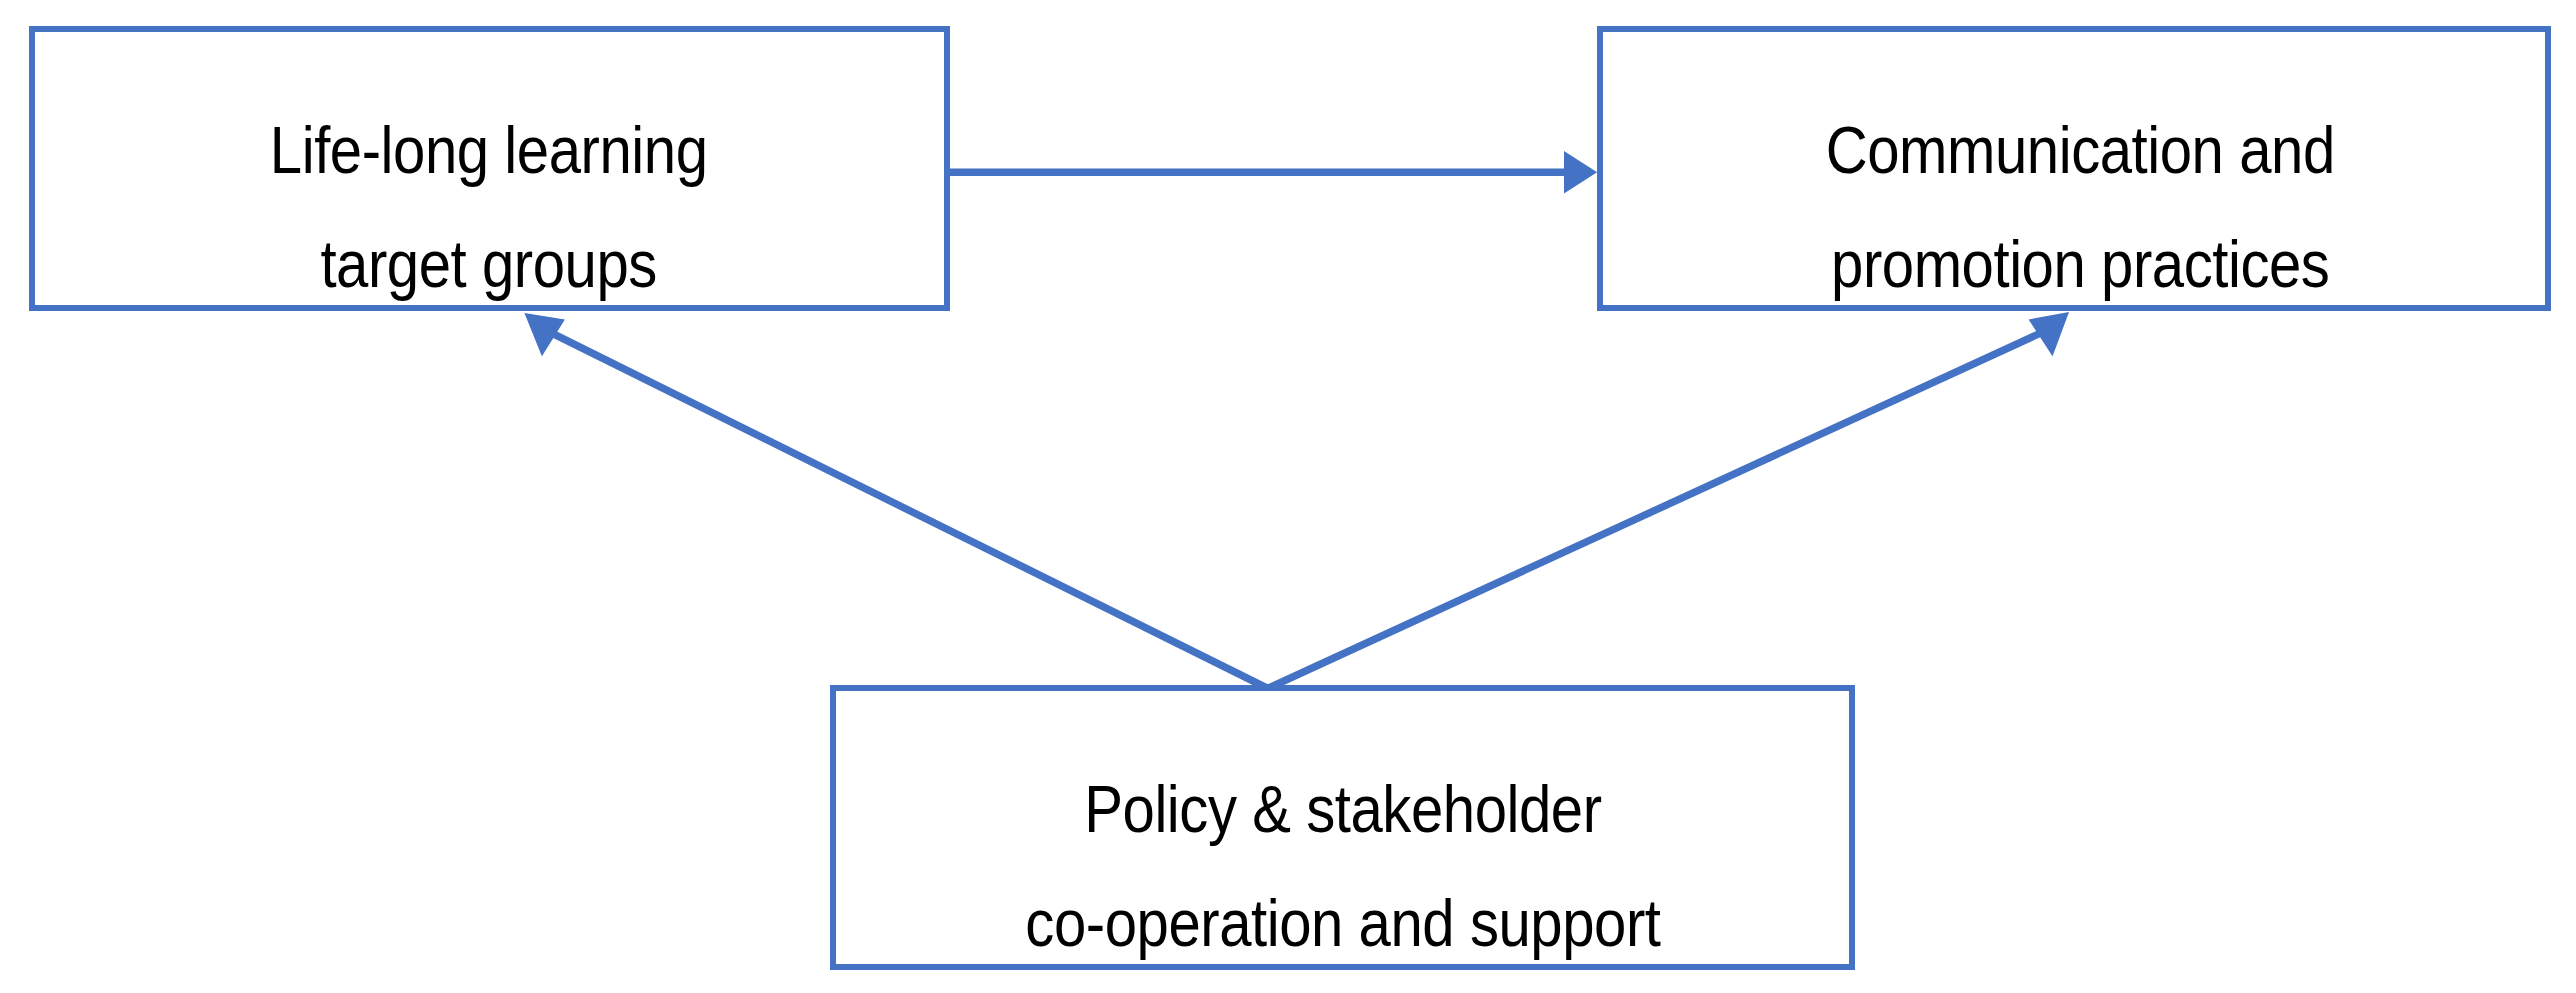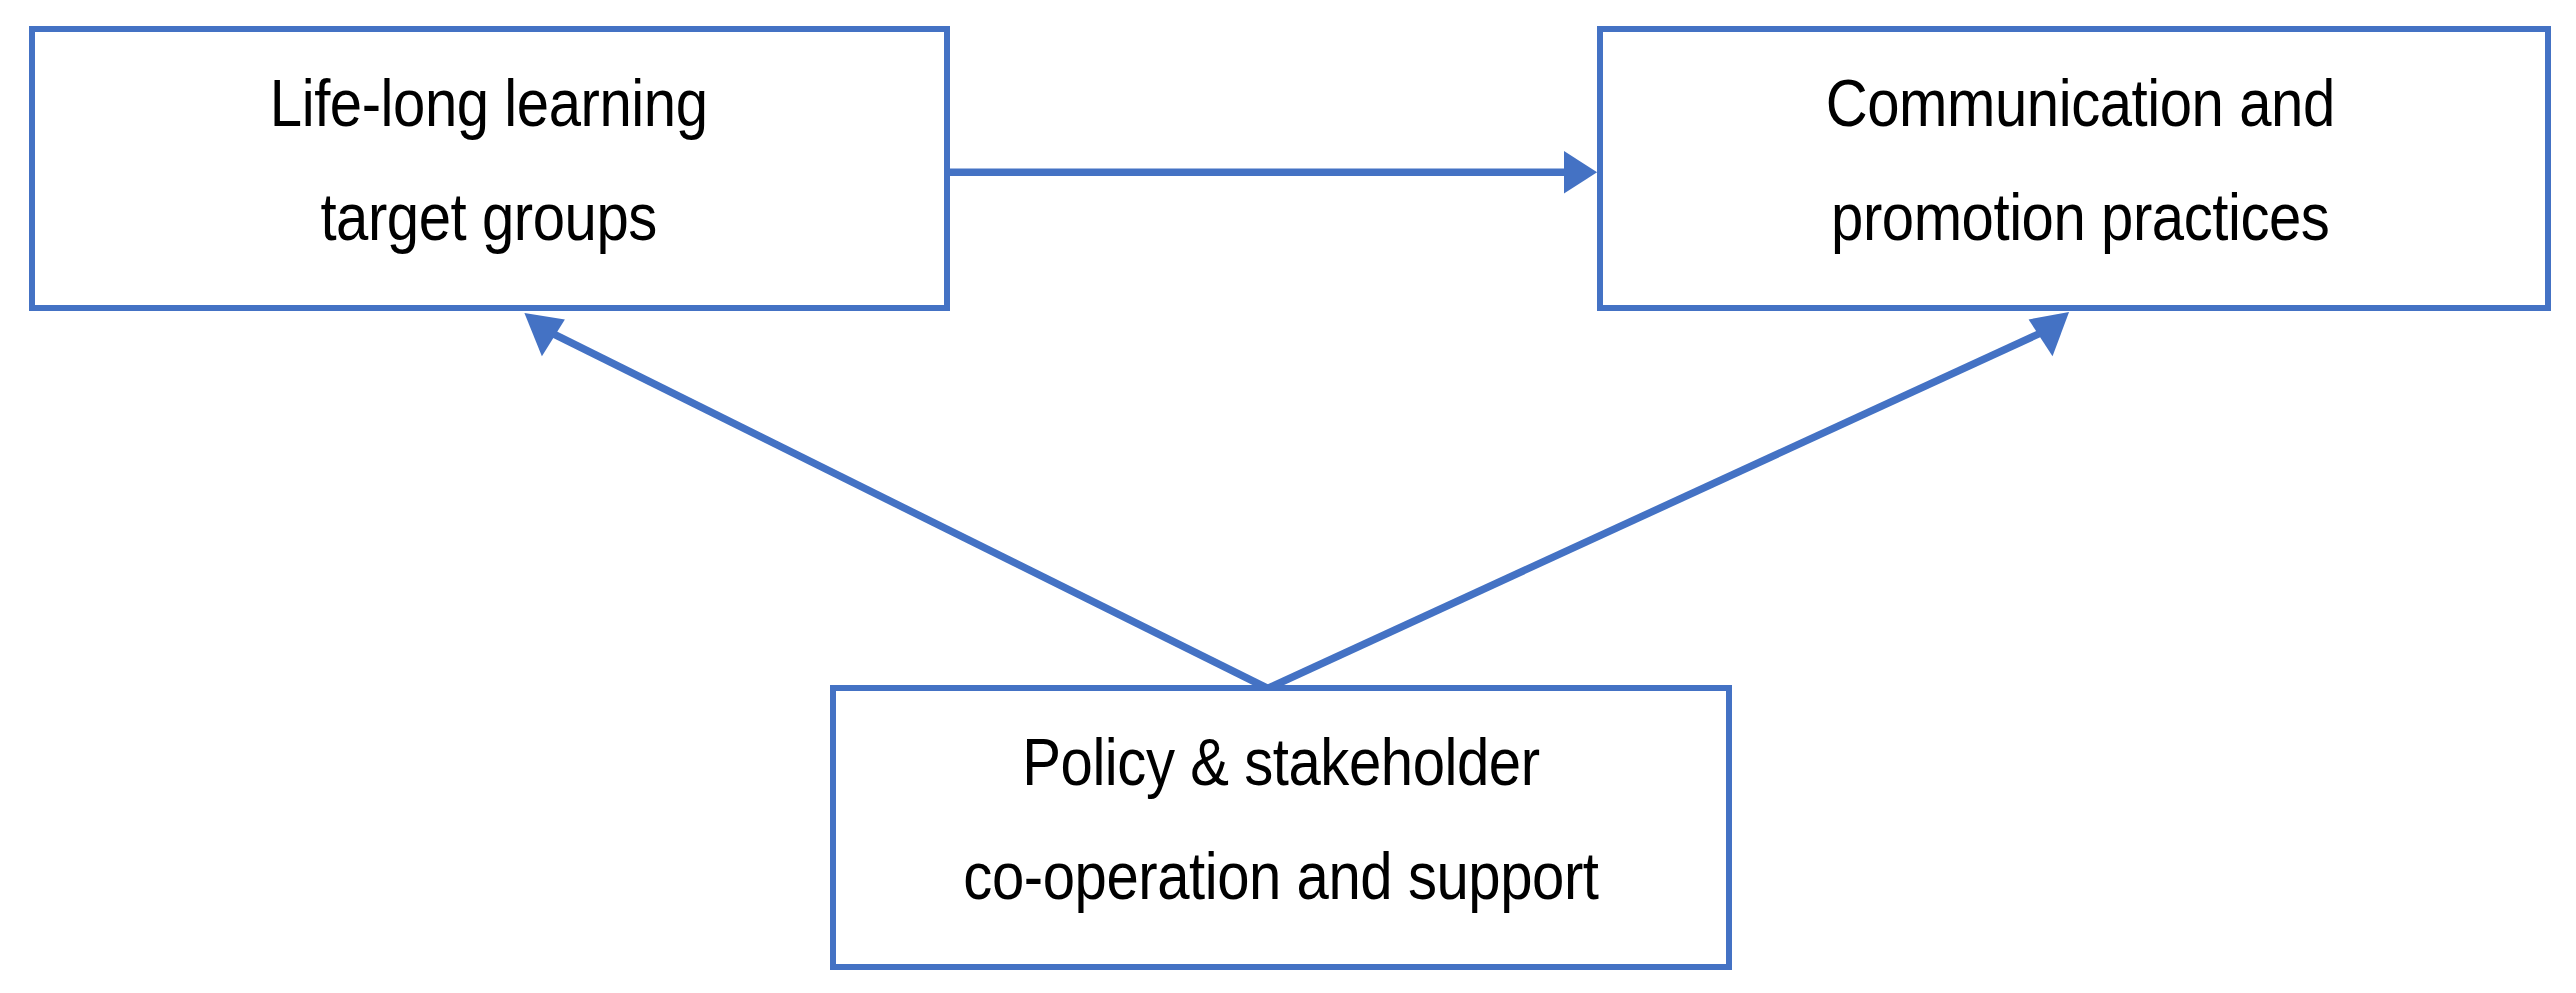--- a/index.html
+++ b/index.html
@@ -28,37 +28,37 @@
     height: 994px;
   }
   .node {
     position: absolute;
     box-sizing: border-box;
     background: #ffffff;
     border: 6.4px solid #4472C4;
     display: flex;
     flex-direction: column;
     align-items: center;
-    justify-content: center;
+    justify-content: flex-end;
     text-align: center;
   }
   .node-text {
     color: #000000;
     font-size: 66px;
     line-height: 1.25;
     letter-spacing: -0.5px;
     font-weight: 400;
     white-space: nowrap;
     transform: scaleX(0.88);
     transform-origin: center center;
   }
   
   #node-lifelong   { left: 28.5px;  top: 26px;  width: 921px; height: 285px; }
   #node-comm       { left: 1597px; top: 26px;  width: 954px; height: 285px; padding-left: 12px; }
-  #node-policy     { left: 830px;  top: 685px; width: 902px; height: 285px; }
+  #node-policy     { left: 830px;  top: 685px; width: 1025px; height: 285px; }
 
   #node-lifelong .node-inner,
   #node-comm .node-inner,
   #node-policy .node-inner {
     display: flex;
     flex-direction: column;
     gap: 31px;
     margin-top: -16.6px;
   }
 </style>

